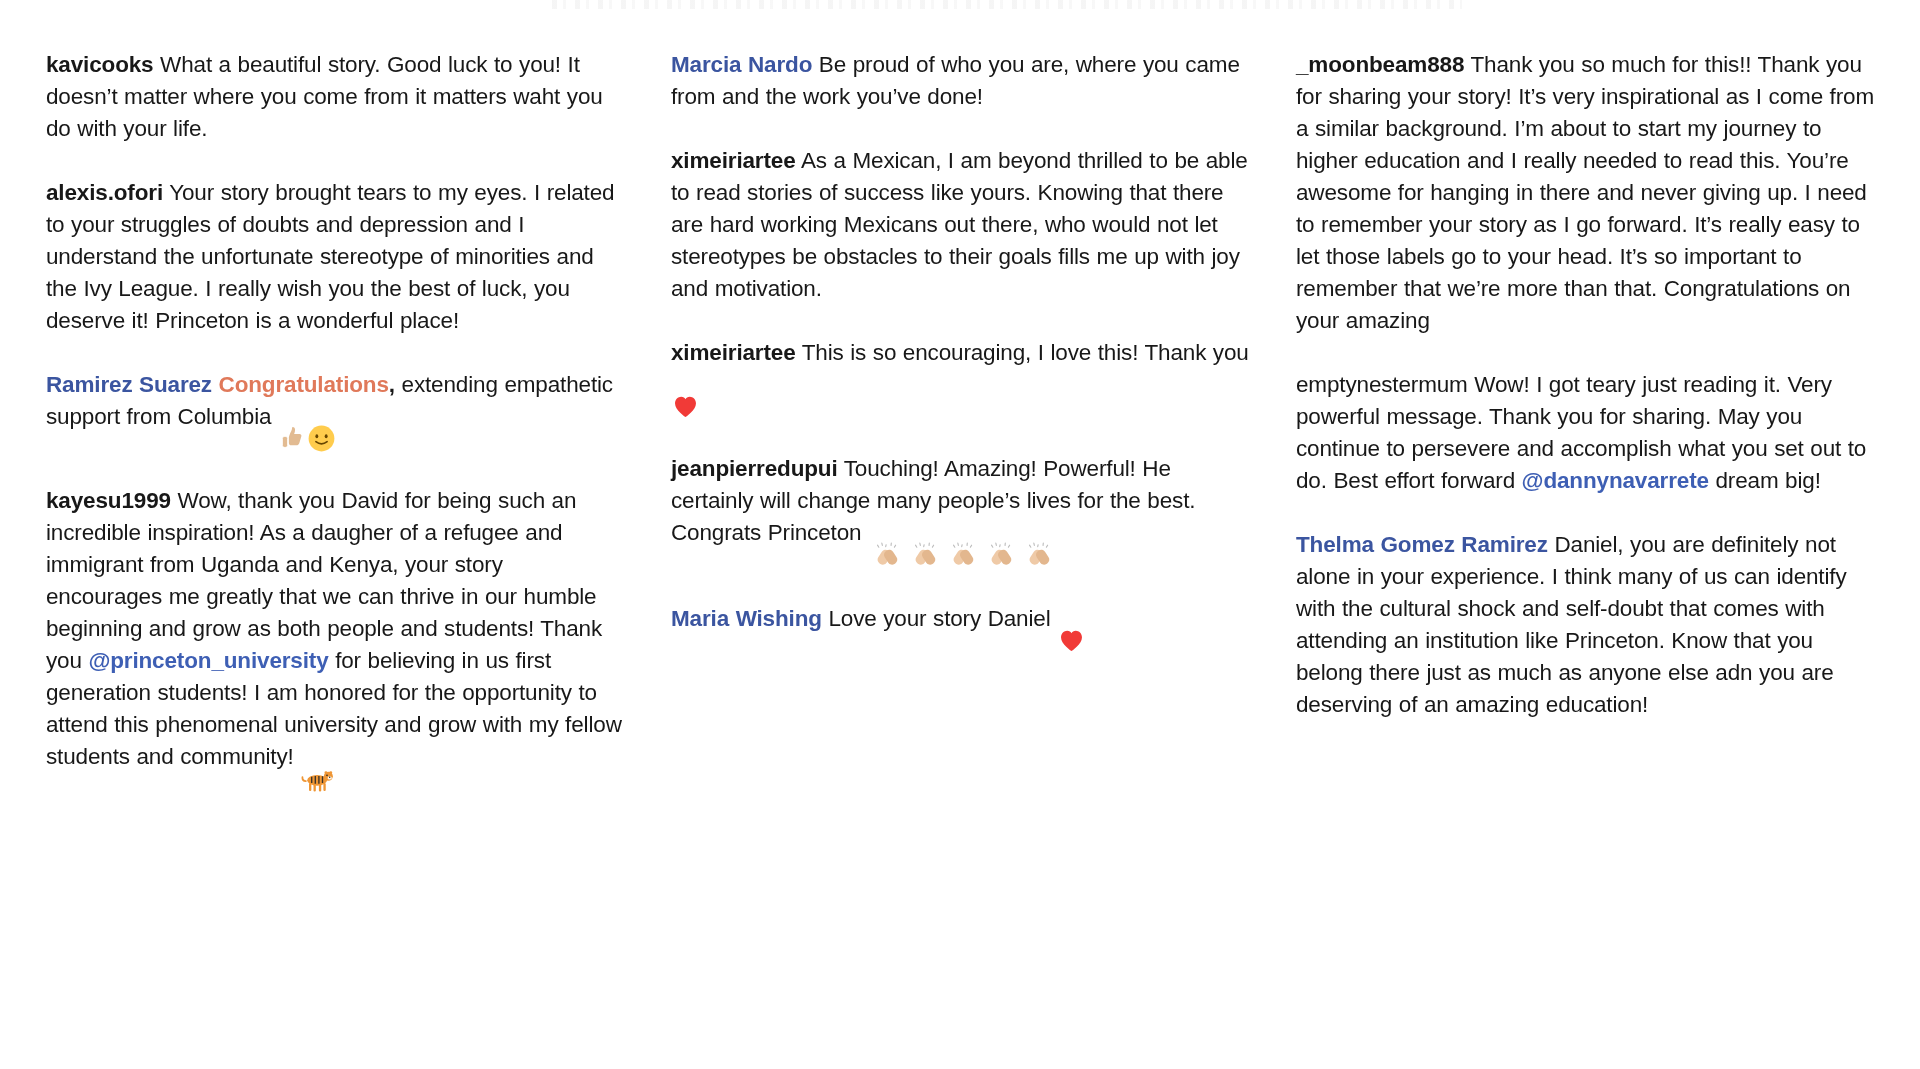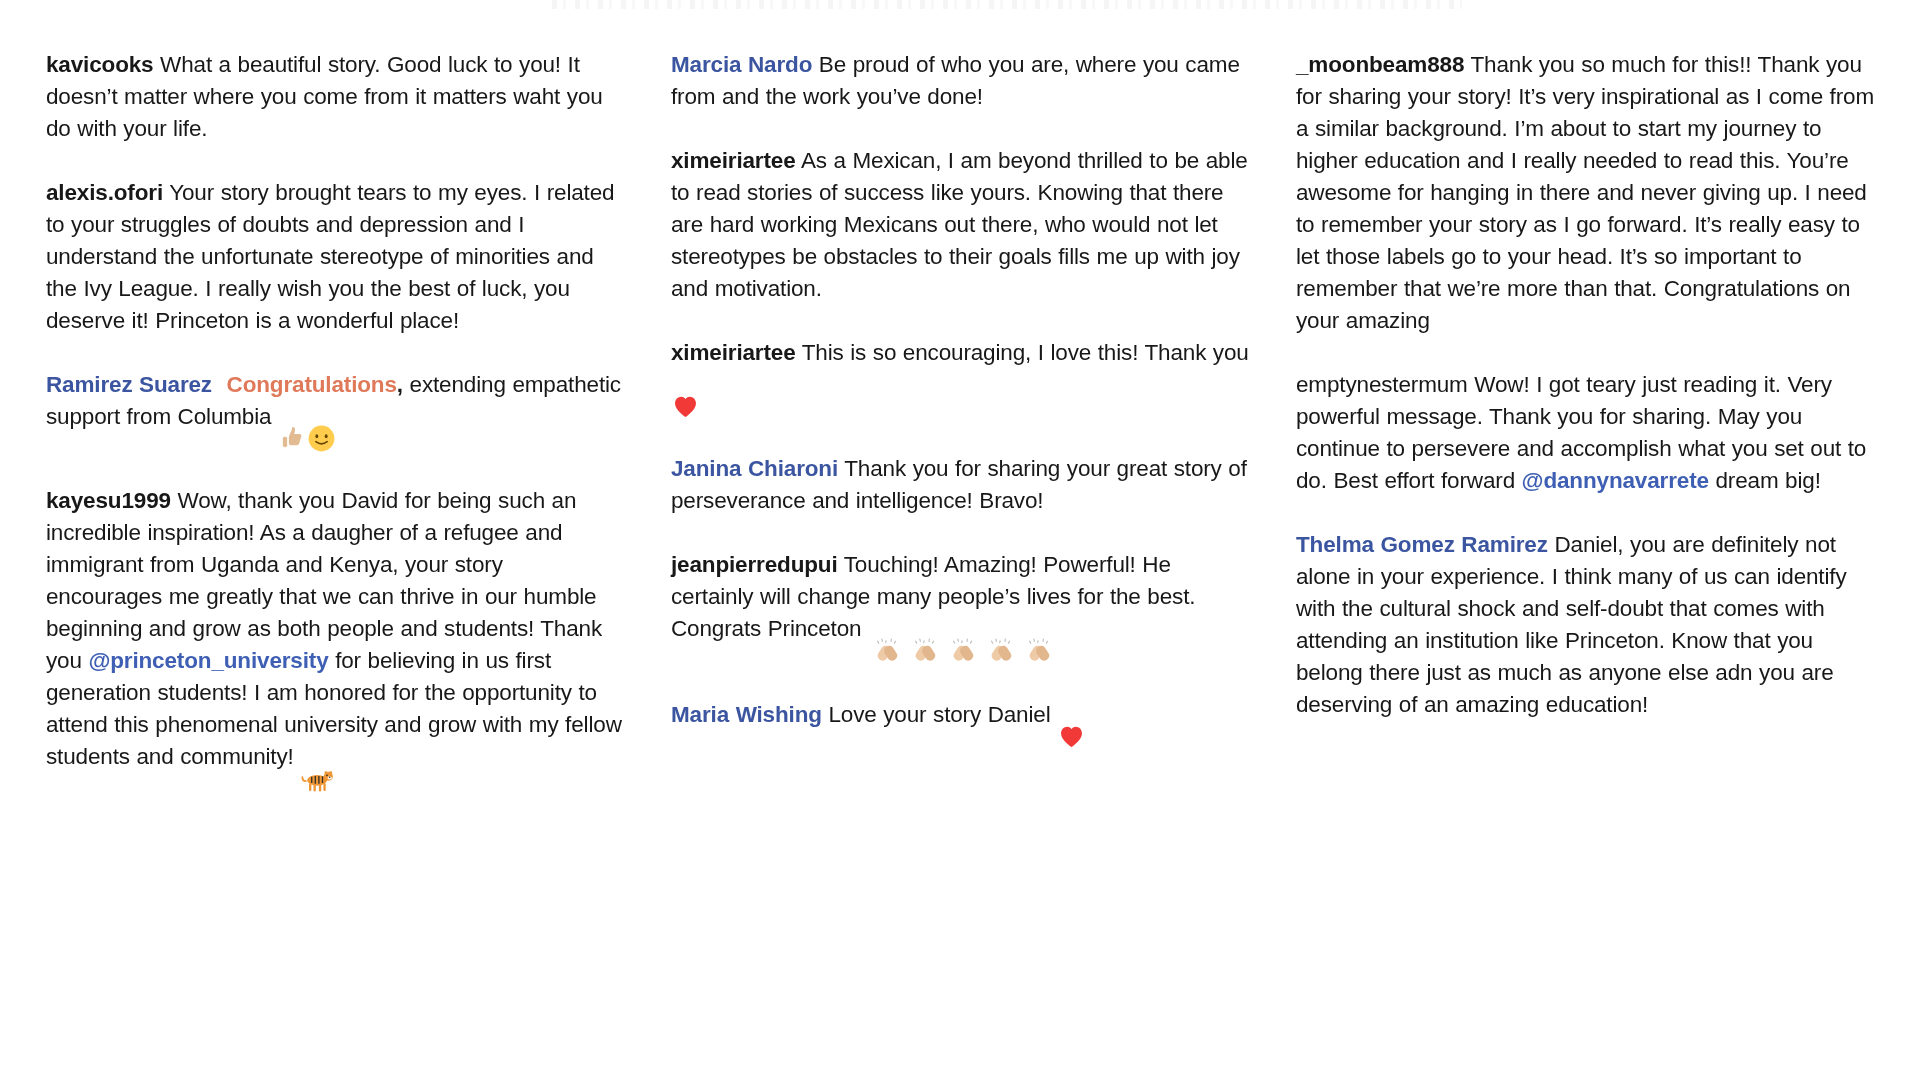--- a/index.html
+++ b/index.html
@@ -38,21 +38,21 @@
     font-size: 22.5px;
     line-height: 32px;
     letter-spacing: -0.15px;
     color: var(--text-color, #181818);
     word-spacing: 0.5px;
   }
   .seg.body          { font-weight: 400; color: var(--text-color, #181818); }
   .seg.username      { font-weight: 700; color: var(--text-color, #181818); }
   .seg.plain-username{ font-weight: 400; color: var(--text-color, #181818); }
   .seg.name-blue     { font-weight: 700; color: var(--name-blue, #3B55A0); }
-  .seg.highlight     { font-weight: 700; color: var(--highlight-orange, #E0795A); margin-left: 8px; }
+  .seg.highlight     { font-weight: 700; color: var(--highlight-orange, #E0795A); }
   .seg.mention       { font-weight: 700; color: var(--mention-blue, #3E5FB4); }
 
   .emoji { display: inline-block; vertical-align: -7px; line-height: 0; }
   .emoji svg { display: inline-block; vertical-align: top; }
 </style>
 </head>
 <body>
 
 <div class="page">
   <div class="artifact"></div>
@@ -84,21 +84,20 @@
               <circle cx="30" cy="12.5" r=".9" fill="#222"></circle>
               <circle cx="33" cy="14.6" r=".8" fill="#222"></circle>
             </svg></span></p>
       </div>
       <div class="column">
         <p class="comment"><span class="seg name-blue">Marcia Nardo</span><span class="seg body"> Be proud of who you are, where you came from and the work you’ve done!</span></p>
         <p class="comment"><span class="seg username">ximeiriartee</span><span class="seg body"> As a Mexican, I am beyond thrilled to be able to read stories of success like yours. Knowing that there are hard working Mexicans out there, who would not let stereotypes be obstacles to their goals fills me up with joy and motivation.</span></p>
         <p class="comment"><span class="seg username">ximeiriartee</span><span class="seg body"> This is so encouraging, I love this! Thank you </span><span class="emoji"><svg width="29" height="29" viewBox="0 0 36 36">
               <path d="M18 31S5 22.8 5 14.2C5 9.4 8.8 6 12.6 6c2.6 0 4.7 1.3 5.4 3 .7-1.7 2.8-3 5.4-3C27.2 6 31 9.4 31 14.2 31 22.8 18 31 18 31z" fill="#F13A37"></path>
             </svg></span></p>
-        <p class="comment"><span class="seg name-blue">Janina Chiaroni</span><span class="seg body"> Thank you for sharing your great story of perseverance and intelligence! Bravo!</span></p>
         <p class="comment"><span class="seg username">jeanpierredupui</span><span class="seg body"> Touching! Amazing! Powerful! He certainly will change many people’s lives for the best. Congrats Princeton </span><span class="emoji"><svg width="38" height="31" viewBox="0 0 44 36">
               <g stroke="#BDBDBD" stroke-width="1.3" stroke-linecap="round" fill="none">
                 <path d="M11 6l1.5 2.4"></path>
                 <path d="M16 3.5l.6 2.8"></path>
                 <path d="M21 5.5l-.5 2.3"></path>
                 <path d="M27 3.6l-.3 2.7"></path>
                 <path d="M32 6l-1.4 2.3"></path>
               </g>
               <rect x="13" y="11" width="11.5" height="18" rx="5.2" transform="rotate(33 18.8 20)" fill="#EFCAA7"></rect>
               <rect x="20.5" y="11" width="11.5" height="18" rx="5.2" transform="rotate(-33 26.2 20)" fill="#E3B78E"></rect>

